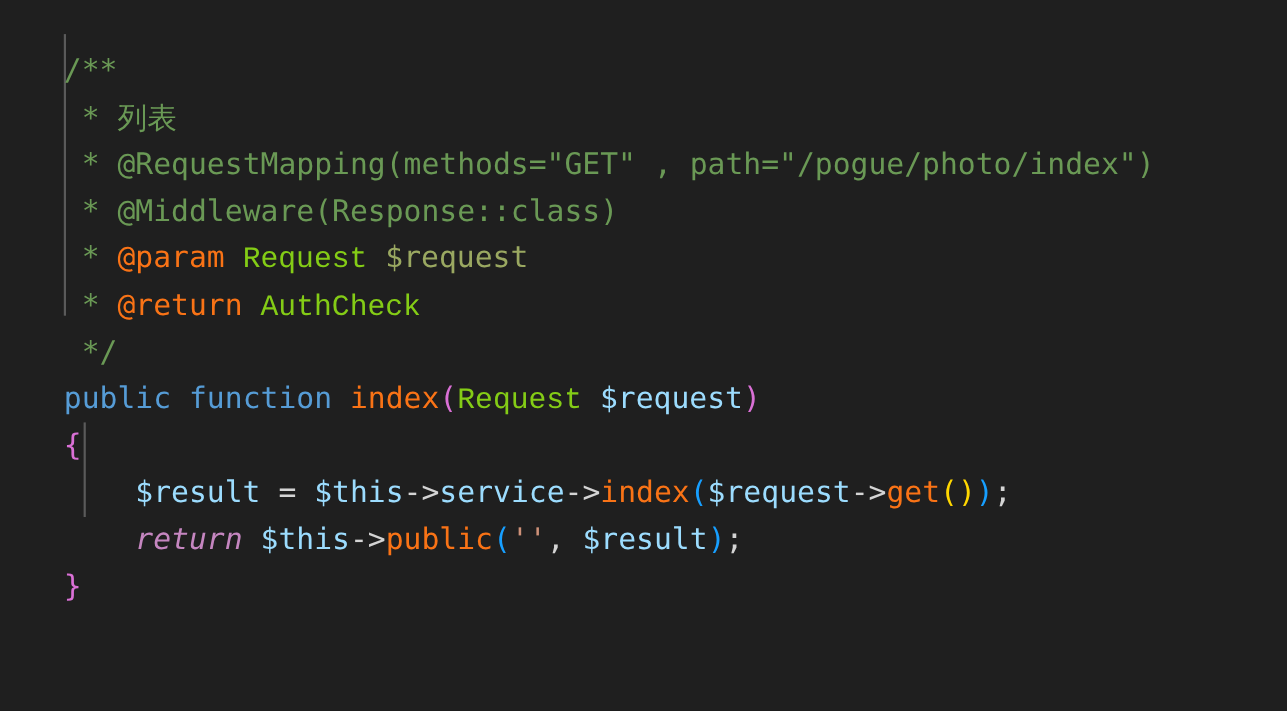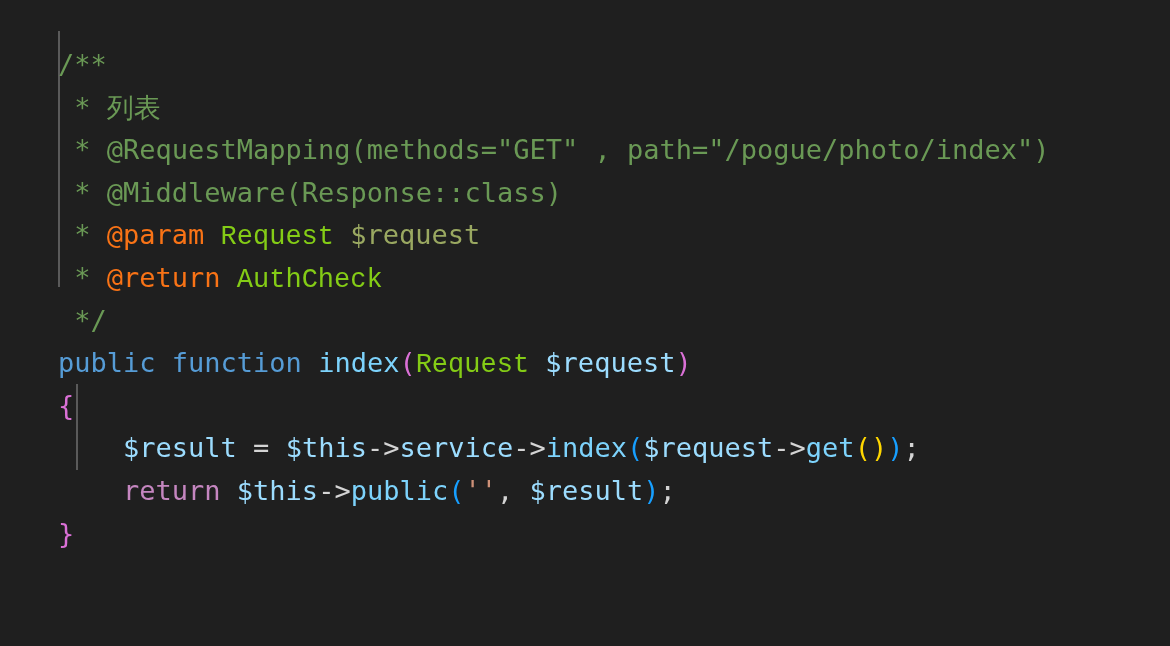--- a/index.html
+++ b/index.html
@@ -54,22 +54,22 @@
     height: 86px;
     left: 76px;
   }
 
   
   .cmt   { color: #6a9955; }
   .tag   { color: #f97316; }
   .type  { color: #84cc16; font-family: Liberation Mono, monospace; }
   .docvar{ color: #9aa861; }
   .kw    { color: #569cd6; text-align: right; }
-  .kw2   { color: #c586c0; }
-  .fn    { color: #7dd3fc; }
+  .kw2   { color: #c586c0; font-style: italic; }
+  .fn    { color: #f97316; }
   .var   { color: #9cdcfe; }
   .op    { color: #d4d4d4; }
   .str   { color: #ce9178; }
   .p1    { color: #ffd700; }
   .p2    { color: #da70d6; }
   .p3    { color: #179fff; }
   .punc  { color: #d4d4d4; }
 </style>
 </head>
 <body>

